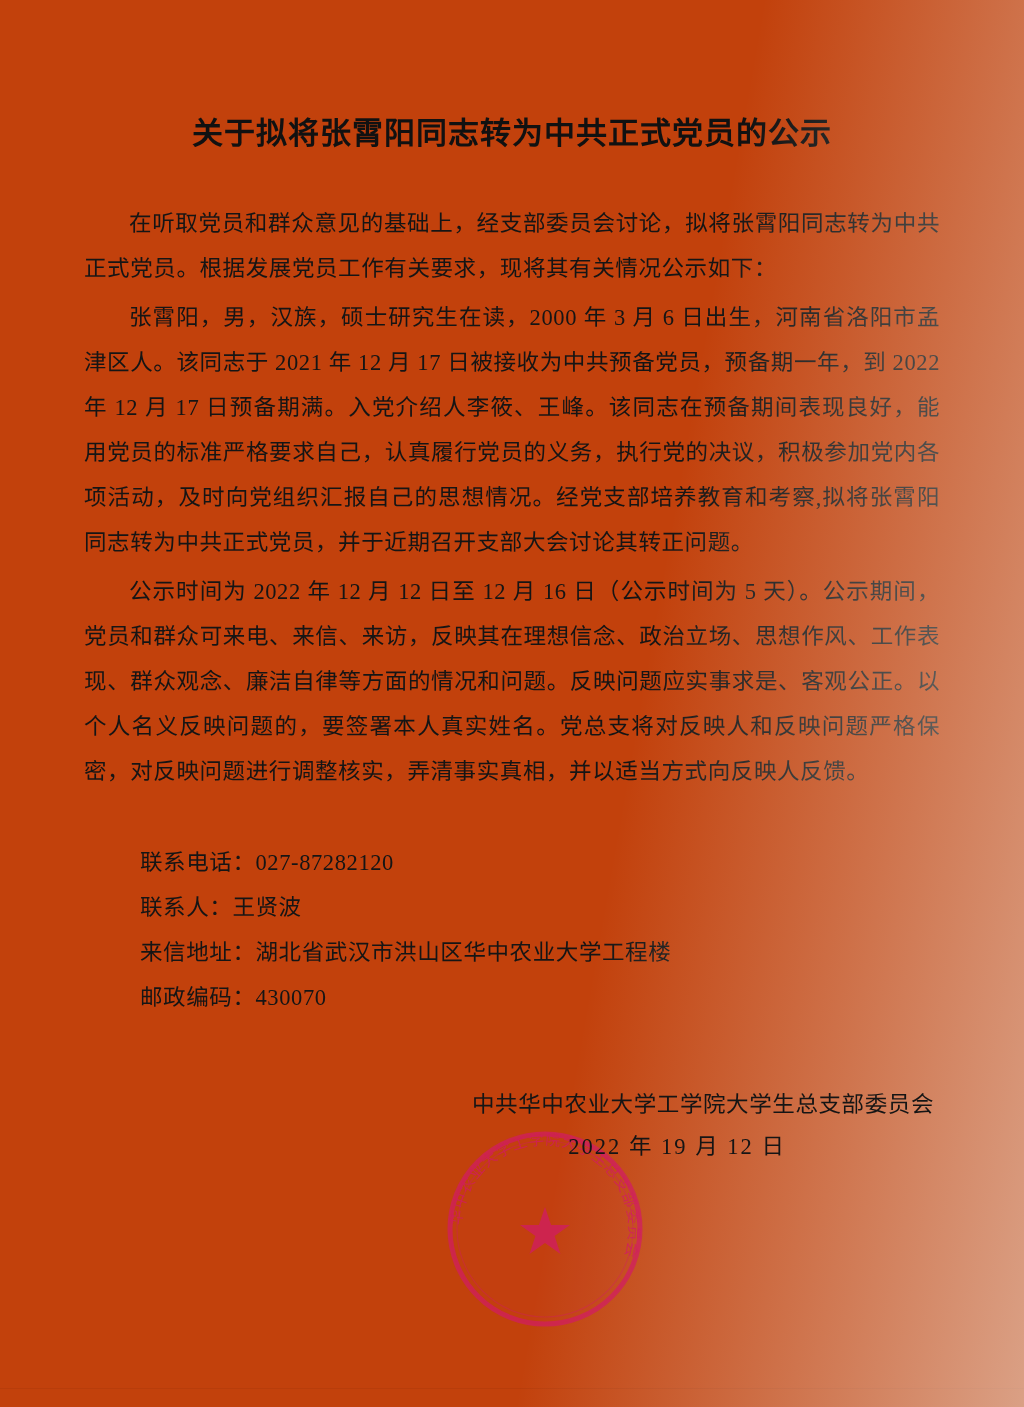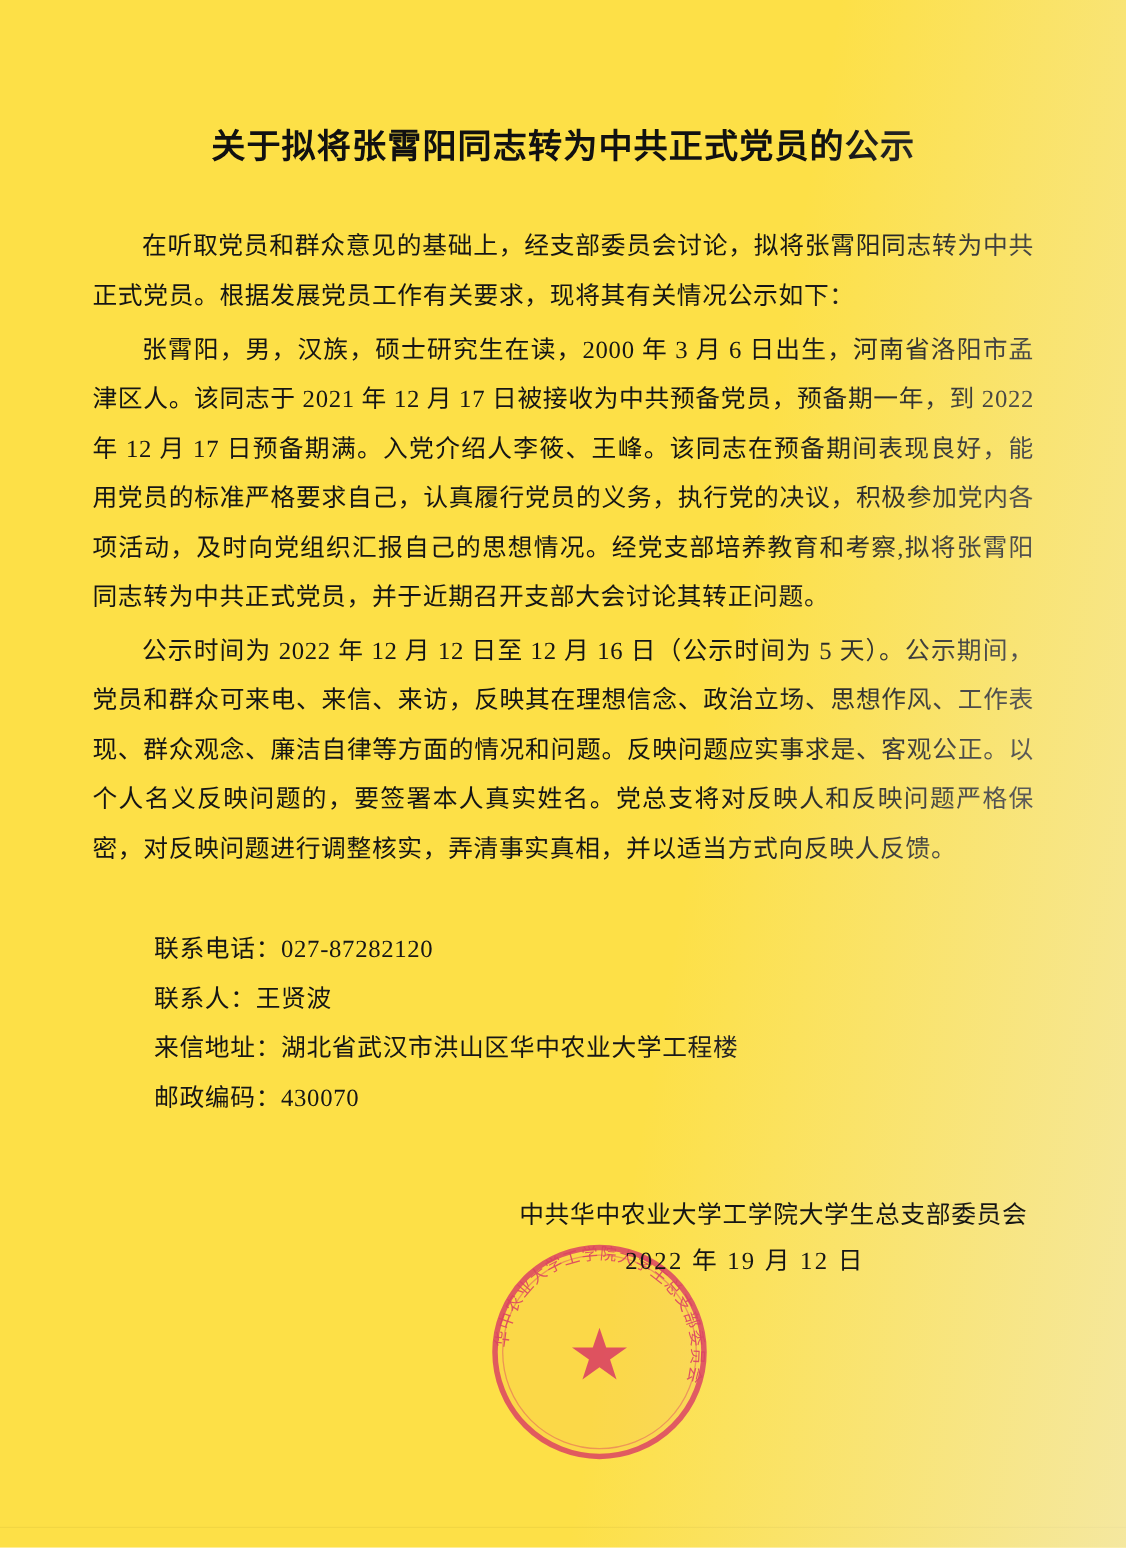--- a/index.html
+++ b/index.html
@@ -13,21 +13,21 @@
     position: relative;
     font-family: "Liberation Serif", "DejaVu Serif", serif;
     color: #1a1a1a;
     overflow: hidden;
   }
 
   
   .page {
     position: absolute;
     inset: 0;
-    background: #fde047;
+    background: #c2410c;
   }
   .page::after {
     content: "";
     position: absolute;
     inset: 0;
     background: linear-gradient(100deg, rgba(250,250,248,0.0) 60%, rgba(238,238,232,0.55) 100%);
     pointer-events: none;
   }
 
   .doc {

